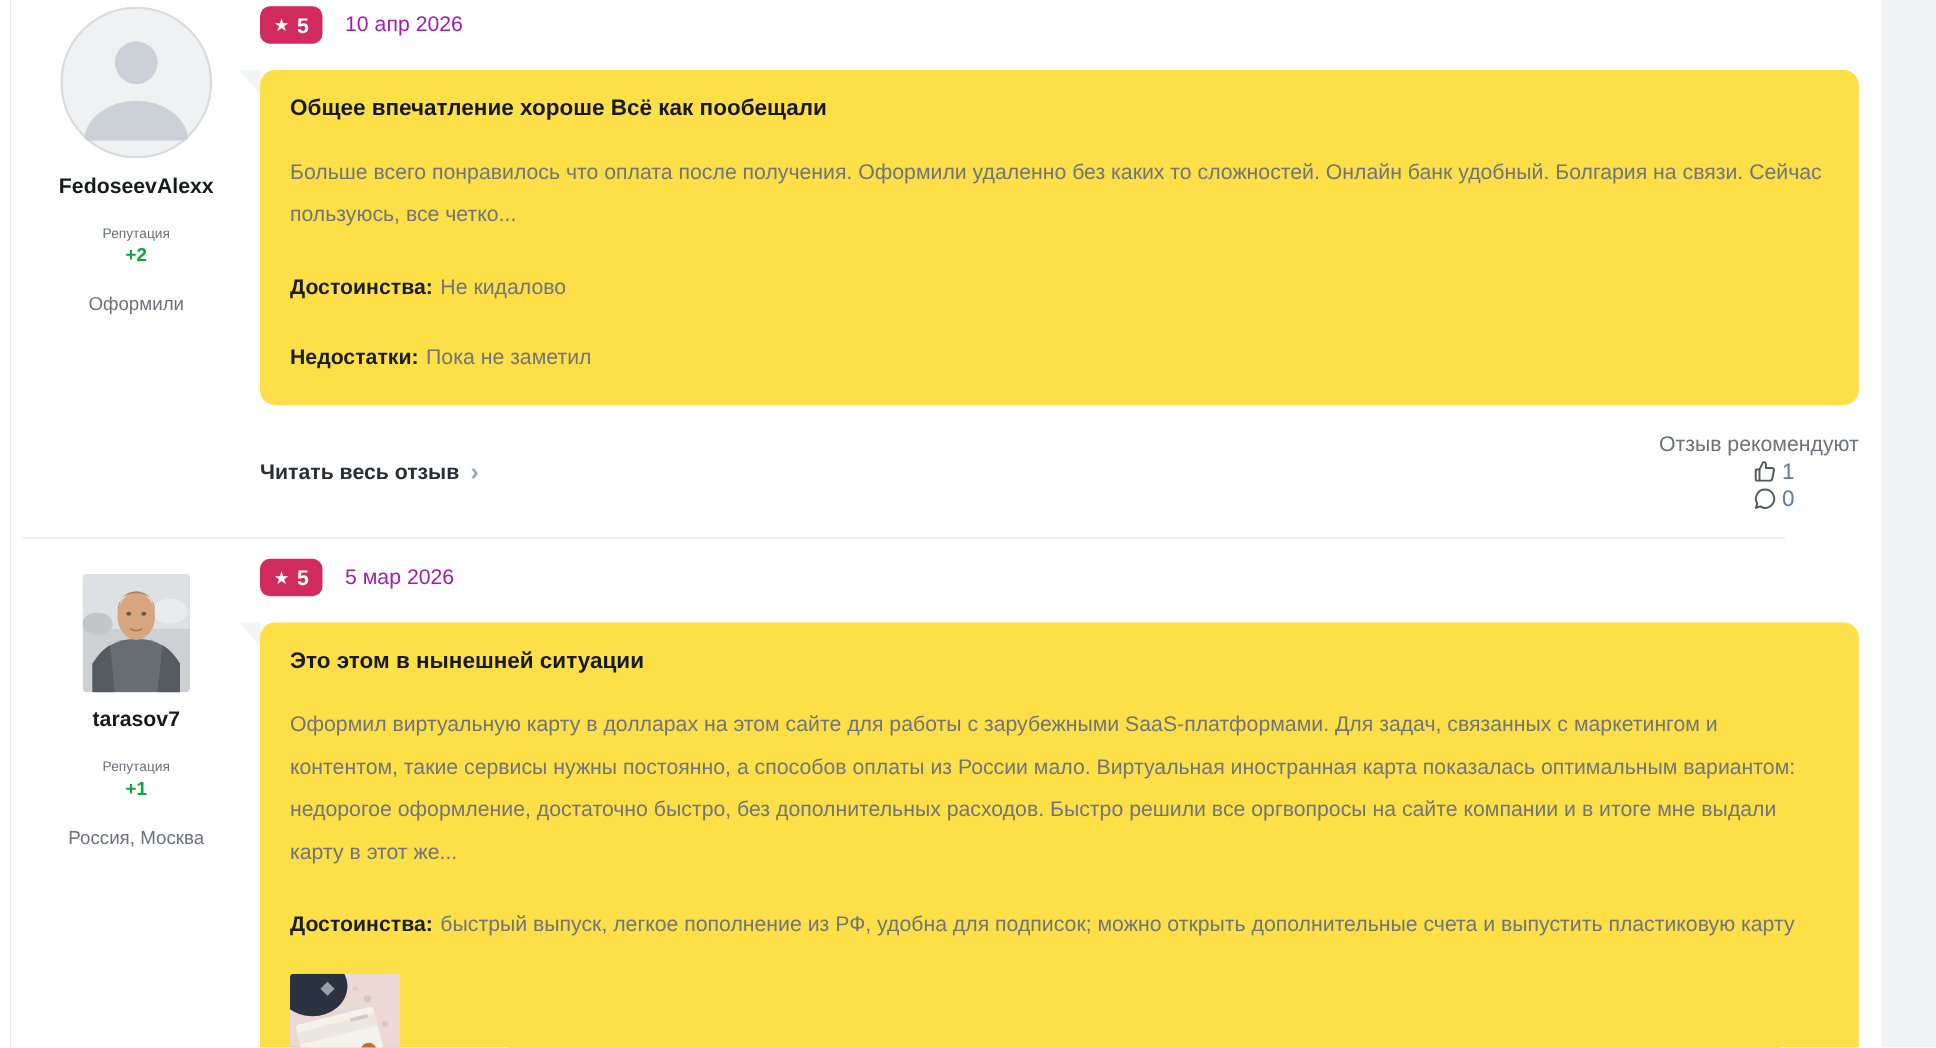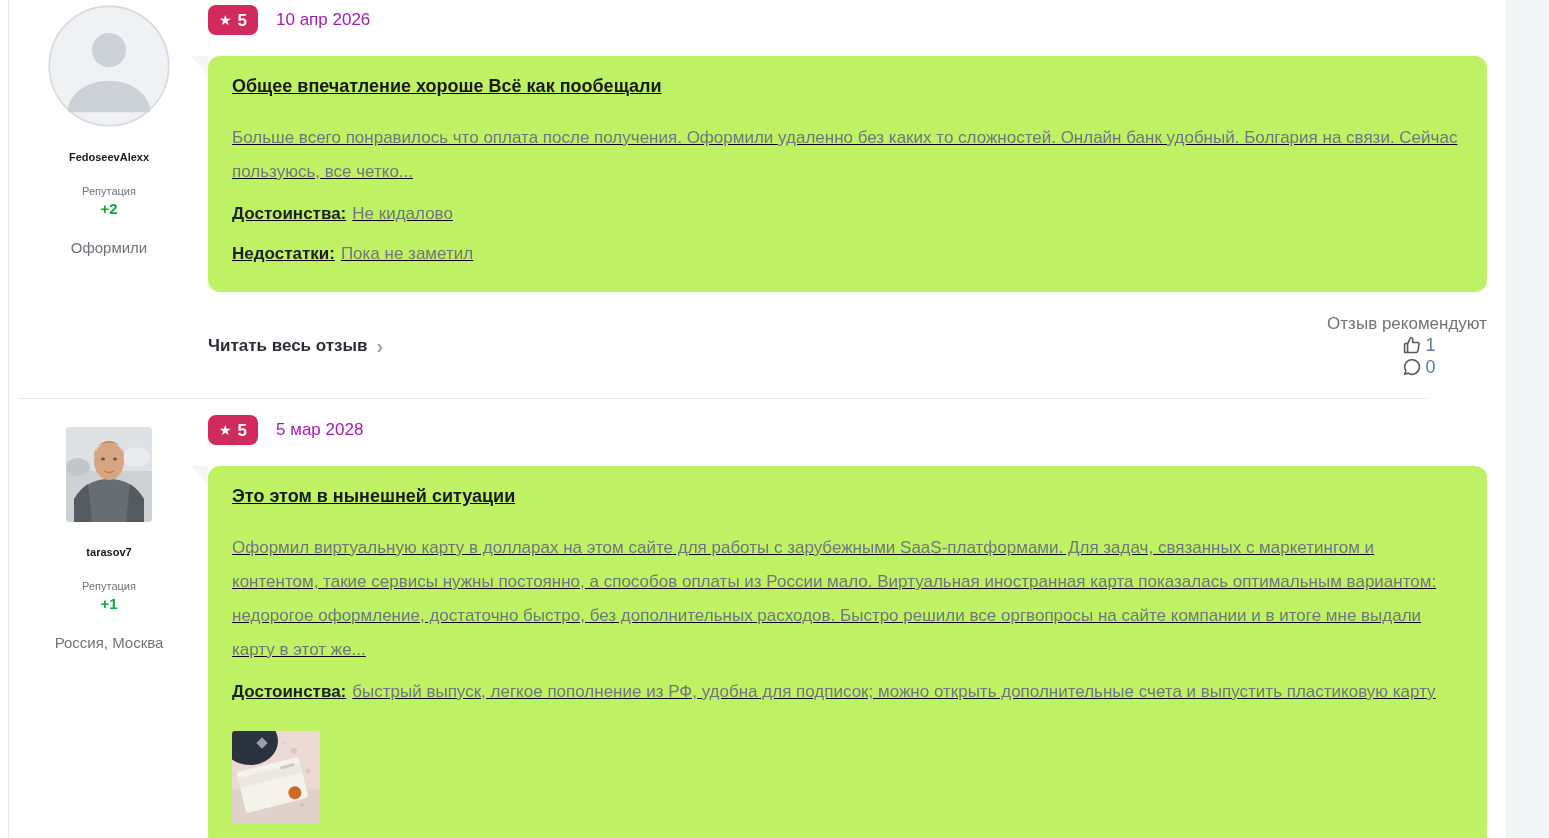--- a/index.html
+++ b/index.html
@@ -11,39 +11,39 @@
 
   .reviews-wrap { position:absolute; left:10px; top:0; width:1477px; }
 
   .review { display:flex; }
   .review-1 { padding-top:5px; }
   .review-2 { padding-top:16px; }
 
   .user-col { width:198px; flex:0 0 198px; text-align:center; }
   .avatar-circle { width:122px; height:122px; margin:0 auto; border-radius:50%; overflow:hidden; display:block; }
   .avatar-photo { width:86px; height:95px; margin:12px auto 0; border-radius:4px; overflow:hidden; display:block; }
-  .username { margin-top:24px; font-size:11px; font-weight:bold; color:#17191c; }
+  .username { margin-top:12px; font-size:17px; font-weight:bold; color:#17191c; }
   .rep-label { margin-top:22px; font-size:11px; color:#6d737b; }
   .rep-value { margin-top:3px; font-size:15px; font-weight:bold; color:#0ca73c; }
   .location { margin-top:22px; font-size:15px; color:#6d737b; }
 
   .content-col { flex:1; min-width:0; }
   .review-head { display:flex; align-items:center; margin-bottom:21px; }
   .rating-badge { display:inline-flex; align-items:center; background:#d02a5e; color:#ffffff;
                   border-radius:8px; height:30px; padding:0 11px; }
   .rating-badge .star { font-size:14px; margin-right:6px; line-height:1; }
   .rating-badge .num { font-size:17px; font-weight:bold; line-height:1; }
   .review-date { margin-left:18px; font-size:17px; color:#a21caf; }
 
-  .review-card { position:relative; background:#bef264; border-radius:12px; padding:17px 24px 23px;text-decoration:underline; }
+  .review-card { position:relative; background:#fde047; border-radius:12px; padding:17px 24px 23px; }
   .review-card::before { content:""; position:absolute; left:-17px; top:0; width:0; height:0;
                          border-top:19px solid #f4f5f7; border-left:17px solid transparent; }
   .review-title { font-size:18px; font-weight:bold; color:#17191c; padding-top:3px; }
   .review-body { margin-top:24px; font-size:17px; line-height:34px; color:#71757b; }
-  .pc-row { margin-top:10px; font-size:17px; line-height:30px; }
+  .pc-row { margin-top:26px; font-size:17px; line-height:30px; }
   .pc-row .pc-label { font-weight:bold; color:#1b1e23; margin-right:6px; }
   .pc-row .pc-text { color:#71757b; }
   .attachment { margin-top:24px; }
   .attach-photo { width:88px; height:93px; border-radius:3px; overflow:hidden; display:block; cursor:pointer; }
 
   .review-footer { display:flex; align-items:center; justify-content:space-between; margin-top:22px; padding-bottom:20px; }
   .read-more { display:inline-flex; align-items:center; font-size:17px; font-weight:600; color:#2a2f36; cursor:pointer; }
   .read-more .chev { margin-left:9px; color:#9aa7b5; font-size:20px; font-weight:bold; line-height:1; }
   .recommend-block { display:flex; align-items:center; font-size:17px; color:#6d737b;flex-direction:column; }
   .counter { display:inline-flex; align-items:center; margin-left:22px; cursor:pointer; }
@@ -146,21 +146,21 @@
         <div class="rep-value">+1</div>
         <div class="location">Россия, Москва</div>
       </div>
 
       <div class="content-col">
         <div class="review-head">
           <span class="rating-badge">
             <span class="star">★</span>
             <span class="num">5</span>
           </span>
-          <span class="review-date">5 мар 2028</span>
+          <span class="review-date">5 мар 2026</span>
         </div>
 
         <div class="review-card">
           <div class="review-title">Это этом в нынешней ситуации</div>
           <div class="review-body">Оформил виртуальную карту в долларах на этом сайте для работы с зарубежными SaaS-платформами. Для задач, связанных с маркетингом и контентом, такие сервисы нужны постоянно, а способов оплаты из России мало. Виртуальная иностранная карта показалась оптимальным вариантом: недорогое оформление, достаточно быстро, без дополнительных расходов. Быстро решили все оргвопросы на сайте компании и в итоге мне выдали карту в этот же...</div>
           <div class="pc-row">
             <span class="pc-label">Достоинства:</span><span class="pc-text">быстрый выпуск, легкое пополнение из РФ, удобна для подписок; можно открыть дополнительные счета и выпустить пластиковую карту</span>
           </div>
           <div class="attachment">
             <span class="attach-photo">

